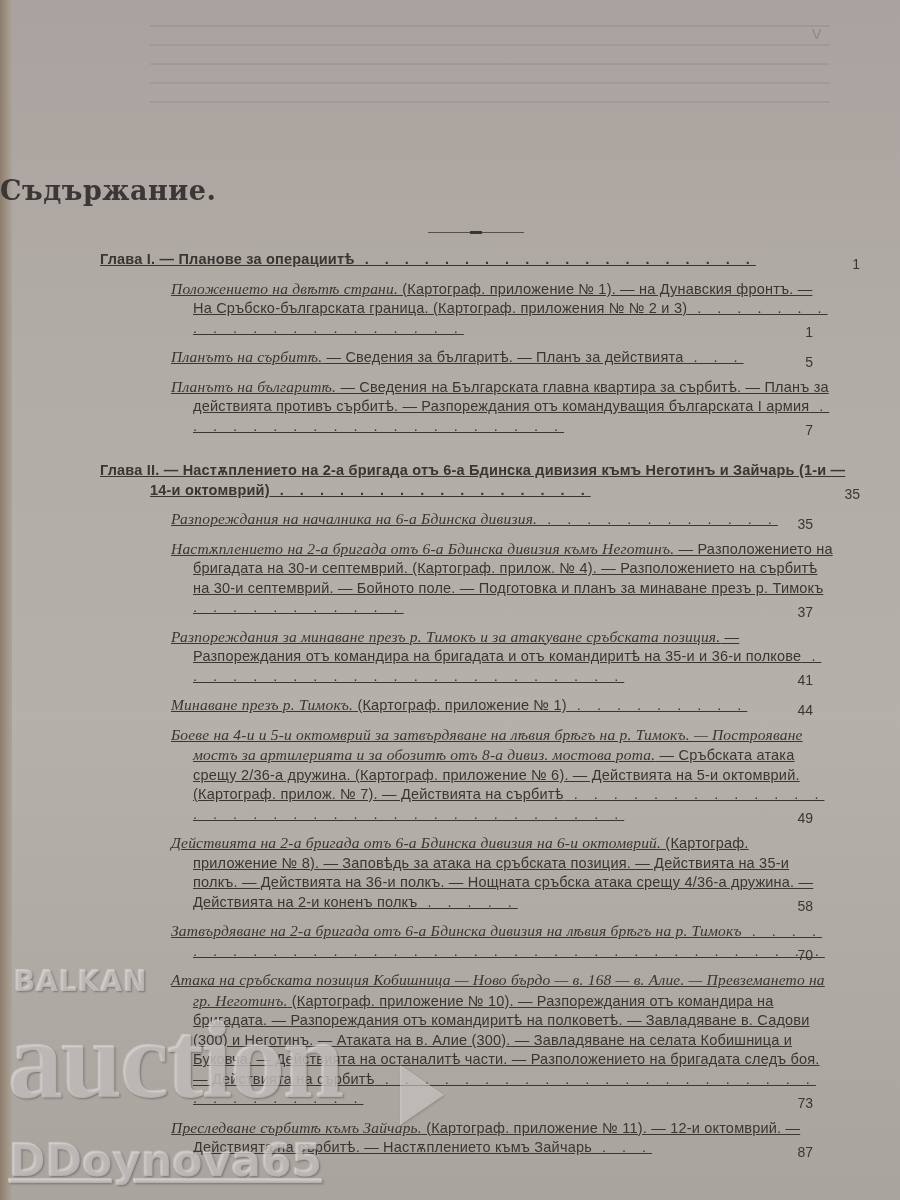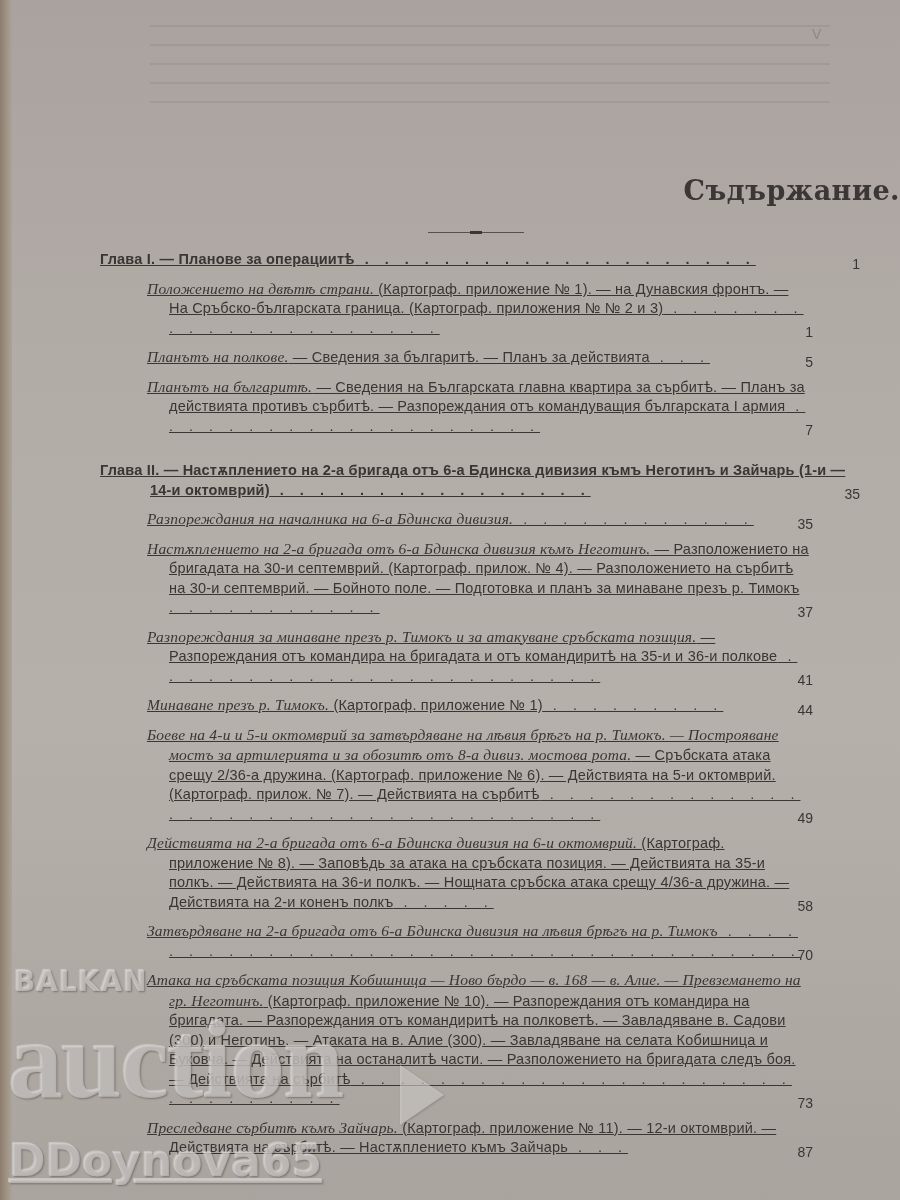--- a/index.html
+++ b/index.html
@@ -13,39 +13,39 @@
     position: absolute; left: 0; top: 0; width: 12px; height: 1200px;
     background: linear-gradient(90deg, #8c7d6e 0%, #a29586 60%, #aaa39d 100%);
   }
   .bleed {
     position: absolute; left: 150px; top: 25px; width: 680px; height: 90px;
     opacity: 0.12;
     background: repeating-linear-gradient(180deg, #555 0px, #555 2px, transparent 2px, transparent 19px);
   }
   .bleed-num { position:absolute; left: 812px; top: 26px; font-size: 14px; opacity: 0.25; }
   .title {
-    position: absolute; left: 0; width: 900px; top: 175px; text-align: right;
+    position: absolute; left: 0; width: 900px; top: 175px; text-align: left;
     font-family: "DejaVu Serif", serif; font-weight: bold; font-size: 27px; color: #3b3736;
     letter-spacing: 0.5px;
   }
   .title-rule {
     position: absolute; left: 428px; top: 232px; width: 96px; height: 1px; background: #55504c;
   }
   .title-rule-mark {
     position: absolute; left: 470px; top: 231px; width: 12px; height: 3px; background: #3a3634;
   }
   .toc { position: absolute; left: 100px; top: 250px; width: 760px; }
   .entry { position: relative; margin-bottom: 9px; text-decoration: underline; }
   .entry .text {
     font-size: 14.5px; line-height: 19.5px; width: 688px; display: block;
     padding-left: 52px; text-indent: -52px; letter-spacing: 0.2px;
   }
   .entry.chapter .text { font-weight: bold; padding-left: 50px; text-indent: -50px; width: 700px; }
   .entry.section { margin-left: 47px; }
-  .entry.section .text { width: 641px; padding-left: 22px; text-indent: -22px; }
+  .entry.section .text { width: 641px; padding-left: 22px; text-indent: -22px; margin-left: 24px; }
   .entry .lead { font-style: italic; font-family: "Liberation Serif", serif; font-size: 15.5px; }
   .entry .dots { letter-spacing: 6px; }
   .page-num {
     position: absolute; right: 0; bottom: -2px; font-size: 14px; width: 40px; text-align: right;
   }
   .entry.section .page-num { right: 47px; }
   .gap { height: 16px; }
   .watermark {
     position: absolute; left: 8px; top: 965px; pointer-events: none;
     font-family: "DejaVu Sans", sans-serif; font-weight: bold; color: rgba(225,222,220,0.55);
@@ -75,21 +75,21 @@
 <div class="toc">
   <div class="entry chapter">
     <span class="text"><span>Глава I. — Плановe за операциитѣ</span><span class="dots"> . . . . . . . . . . . . . . . . . . . .</span></span>
     <span class="page-num">1</span>
   </div>
   <div class="entry section">
     <span class="text"><span class="lead">Положението на двѣтѣ страни.</span><span> (Картограф. приложение № 1). — на Дунавския фронтъ. — На Сръбско-българската граница. (Картограф. приложения № № 2 и 3)</span><span class="dots"> . . . . . . . . . . . . . . . . . . . . .</span></span>
     <span class="page-num">1</span>
   </div>
   <div class="entry section">
-    <span class="text"><span class="lead">Планътъ на полкове.</span><span> — Сведения за българитѣ. — Планъ за действията</span><span class="dots"> . . .</span></span>
+    <span class="text"><span class="lead">Планътъ на сърбитѣ.</span><span> — Сведения за българитѣ. — Планъ за действията</span><span class="dots"> . . .</span></span>
     <span class="page-num">5</span>
   </div>
   <div class="entry section">
     <span class="text"><span class="lead">Планътъ на българитѣ.</span><span> — Сведения на Българската главна квартира за сърбитѣ. — Планъ за действията противъ сърбитѣ. — Разпореждания отъ командуващия българската I армия</span><span class="dots"> . . . . . . . . . . . . . . . . . . . .</span></span>
     <span class="page-num">7</span>
   </div>
 
   <div class="gap"></div>
 
   <div class="entry chapter">

